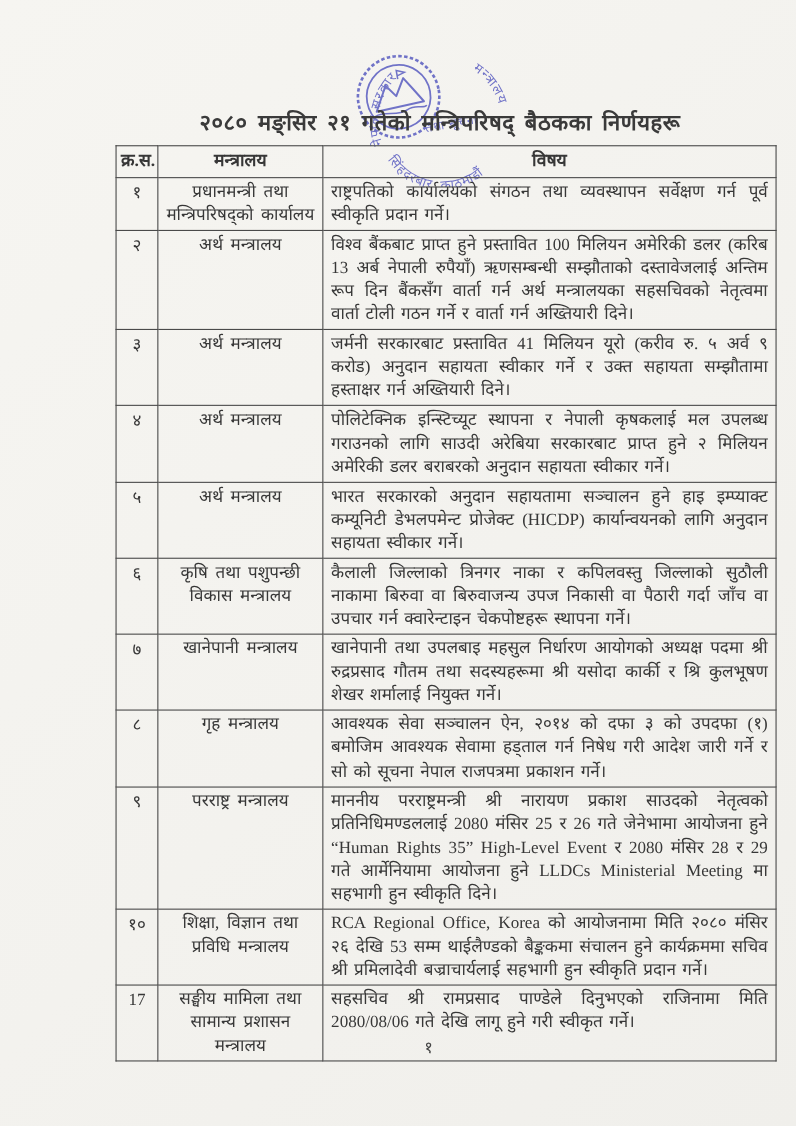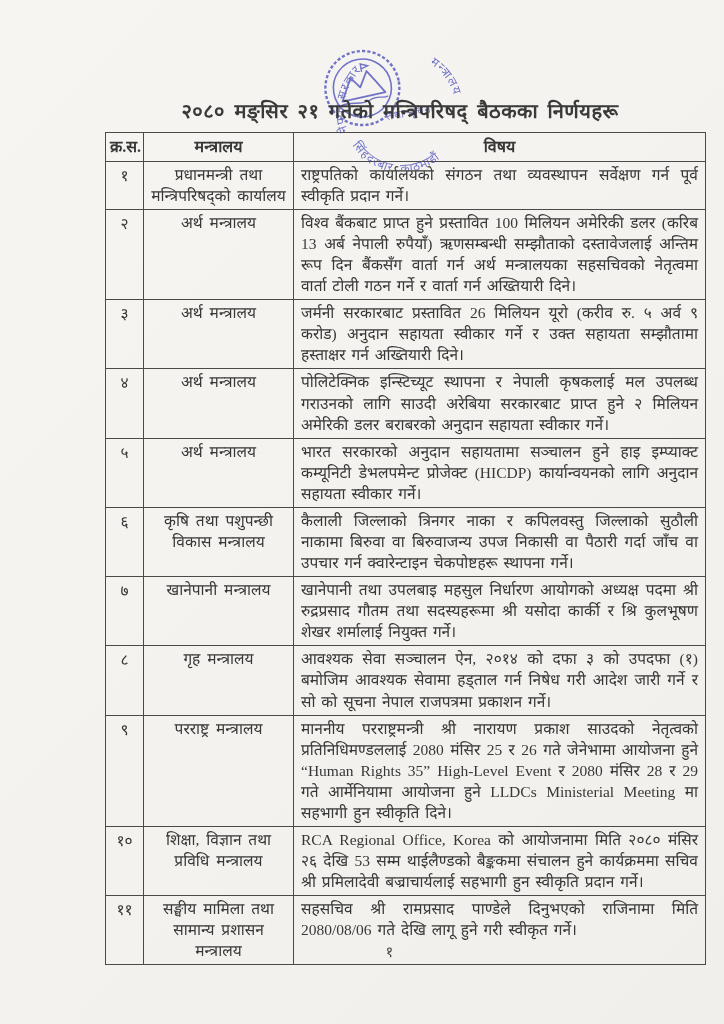--- a/index.html
+++ b/index.html
@@ -165,21 +165,21 @@
 
   <tr>
     <td class="cell-sn">२</td>
     <td class="cell-ministry">अर्थ मन्त्रालय</td>
     <td class="cell-subject">विश्व बैंकबाट प्राप्त हुने प्रस्तावित 100 मिलियन अमेरिकी डलर (करिब 13 अर्ब नेपाली रुपैयाँ) ऋणसम्बन्धी सम्झौताको दस्तावेजलाई अन्तिम रूप दिन बैंकसँग वार्ता गर्न अर्थ मन्त्रालयका सहसचिवको नेतृत्वमा वार्ता टोली गठन गर्ने र वार्ता गर्न अख्तियारी दिने।</td>
   </tr>
 
   <tr>
     <td class="cell-sn">३</td>
     <td class="cell-ministry">अर्थ मन्त्रालय</td>
-    <td class="cell-subject">जर्मनी सरकारबाट प्रस्तावित 26 मिलियन यूरो (करीव रु. ५ अर्व ९ करोड) अनुदान सहायता स्वीकार गर्ने र उक्त सहायता सम्झौतामा हस्ताक्षर गर्न अख्तियारी दिने।</td>
+    <td class="cell-subject">जर्मनी सरकारबाट प्रस्तावित 41 मिलियन यूरो (करीव रु. ५ अर्व ९ करोड) अनुदान सहायता स्वीकार गर्ने र उक्त सहायता सम्झौतामा हस्ताक्षर गर्न अख्तियारी दिने।</td>
   </tr>
 
   <tr>
     <td class="cell-sn">४</td>
     <td class="cell-ministry">अर्थ मन्त्रालय</td>
     <td class="cell-subject">पोलिटेक्निक इन्स्टिच्यूट स्थापना र नेपाली कृषकलाई मल उपलब्ध गराउनको लागि साउदी अरेबिया सरकारबाट प्राप्त हुने २ मिलियन अमेरिकी डलर बराबरको अनुदान सहायता स्वीकार गर्ने।</td>
   </tr>
 
   <tr>
     <td class="cell-sn">५</td>
@@ -211,21 +211,21 @@
     <td class="cell-subject">माननीय परराष्ट्रमन्त्री श्री नारायण प्रकाश साउदको नेतृत्वको प्रतिनिधिमण्डललाई 2080 मंसिर 25 र 26 गते जेनेभामा आयोजना हुने “Human Rights 35” High-Level Event र 2080 मंसिर 28 र 29 गते आर्मेनियामा आयोजना हुने LLDCs Ministerial Meeting मा सहभागी हुन स्वीकृति दिने।</td>
   </tr>
 
   <tr>
     <td class="cell-sn">१०</td>
     <td class="cell-ministry">शिक्षा, विज्ञान तथा प्रविधि मन्त्रालय</td>
     <td class="cell-subject">RCA Regional Office, Korea को आयोजनामा मिति २०८० मंसिर २६ देखि 53 सम्म थाईलैण्डको बैङ्ककमा संचालन हुने कार्यक्रममा सचिव श्री प्रमिलादेवी बज्राचार्यलाई सहभागी हुन स्वीकृति प्रदान गर्ने।</td>
   </tr>
 
   <tr>
-    <td class="cell-sn">११</td>
+    <td class="cell-sn">17</td>
     <td class="cell-ministry">सङ्घीय मामिला तथा सामान्य प्रशासन मन्त्रालय</td>
     <td class="cell-subject">सहसचिव श्री रामप्रसाद पाण्डेले दिनुभएको राजिनामा मिति 2080/08/06 गते देखि लागू हुने गरी स्वीकृत गर्ने।</td>
   </tr>
 </tbody>
   </table>
 
   <div class="page-number">१</div>
 
 </div>
 

